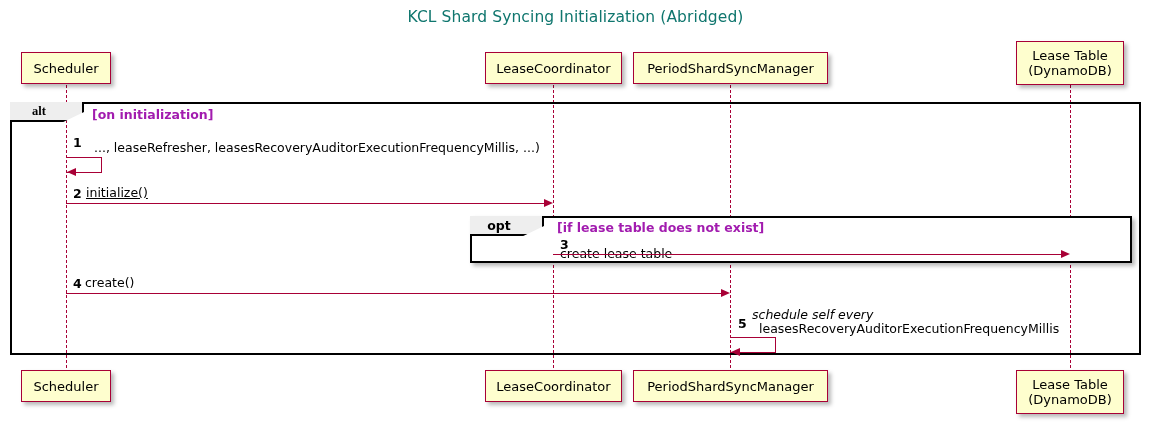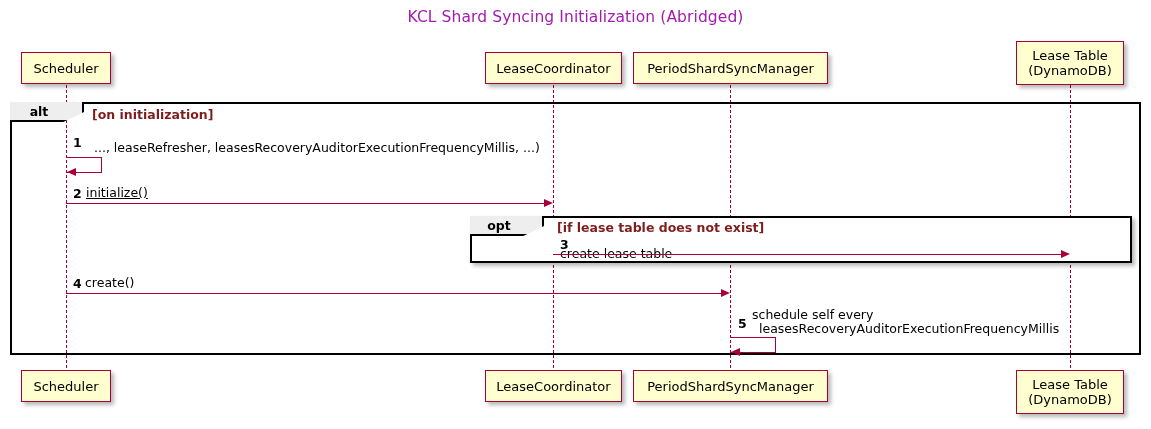--- a/index.html
+++ b/index.html
@@ -17,21 +17,21 @@
     background: #FFFFFF;
     overflow: hidden;
   }
   .title {
     position: absolute;
     top: 8px;
     left: 0;
     width: 1151px;
     text-align: center;
     font-size: 15.5px;
-    color: #a21caf;
+    color: #0f766e;
     letter-spacing: 0.1px;
   }
   
   .participant {
     position: absolute;
     background: #FEFECE;
     border: 1.5px solid #A80036;
     box-shadow: 3px 3px 4px rgba(0,0,0,0.28);
     color: #000000;
     font-size: 13px;
@@ -76,21 +76,21 @@
     display: flex;
     align-items: center;
     justify-content: center;
     clip-path: polygon(0 0, 100% 0, 100% 50%, 72% 100%, 0 100%);
     padding-right: 14px;
   }
   .group-label {
     position: absolute;
     font-size: 12.5px;
     font-weight: bold;
-    color: #7f1d1d;
+    color: #a21caf;
     white-space: nowrap;
   }
   
   .msg-line {
     position: absolute;
     height: 0;
     border-top: 1.4px solid #A80036;
   }
   .arrow-right {
     position: absolute;
@@ -134,21 +134,21 @@
 <div id="canvas">
 
   <div class="title">KCL Shard Syncing Initialization (Abridged)</div>
 
   <div class="lifeline" style="left:66px; top:85px; height:283px;"></div>
   <div class="lifeline" style="left:553px; top:85px; height:283px;"></div>
   <div class="lifeline" style="left:730px; top:85px; height:283px;"></div>
   <div class="lifeline" style="left:1070px; top:85px; height:283px;"></div>
 
   <div class="group" style="left:10px; top:102px; width:1131px; height:253px;"></div>
-  <div class="group-tab" style="left:10px; top:102px; width:74px;">
+  <div class="group-tab" style="left:10px; top:102px; width:74px;font-family:Liberation Serif, serif;">
     <span>alt</span>
   </div>
   <div class="group-label" style="left:92px; top:107px;">[on initialization]</div>
 
   <div class="group shadowed" style="left:470px; top:216px; width:662px; height:47px;"></div>
   <div class="group-tab" style="left:470px; top:216px; width:74px;align-items:center;">
     <span>opt</span>
   </div>
   <div class="group-label" style="left:557px; top:220px;">[if lease table does not exist]</div>
 
@@ -166,21 +166,21 @@
   <div class="msg-text" style="left:560px; top:237px;margin-top:10px;">create lease table</div>
   <div class="msg-line" style="left:553px; top:254px; width:508px;"></div>
   <div class="arrow-right" style="left:1061px; top:250px;"></div>
 
   <div class="msg-num" style="left:73px; top:276px;">4</div>
   <div class="msg-text" style="left:85px; top:276px;">create()</div>
   <div class="msg-line" style="left:66px; top:293px; width:655px;"></div>
   <div class="arrow-right" style="left:721px; top:289px;"></div>
 
   <div class="msg-num" style="left:738px; top:316px;">5</div>
-  <div class="msg-text" style="left:752px; top:308px;">schedule self every</div>
+  <div class="msg-text" style="left:752px; top:308px;font-style:italic;">schedule self every</div>
   <div class="msg-text" style="left:759px; top:322px;">leasesRecoveryAuditorExecutionFrequencyMillis</div>
   <div class="self-loop" style="left:730px; top:337px; width:46px; height:16px;"></div>
   <div class="arrow-left" style="left:731px; top:348px;"></div>
 
   <div class="participant" style="left:21px; top:52px; width:90px; height:32px;">
     <span>Scheduler</span>
   </div>
 
   <div class="participant" style="left:485px; top:52px; width:137px; height:32px;">
     <span>LeaseCoordinator</span>

